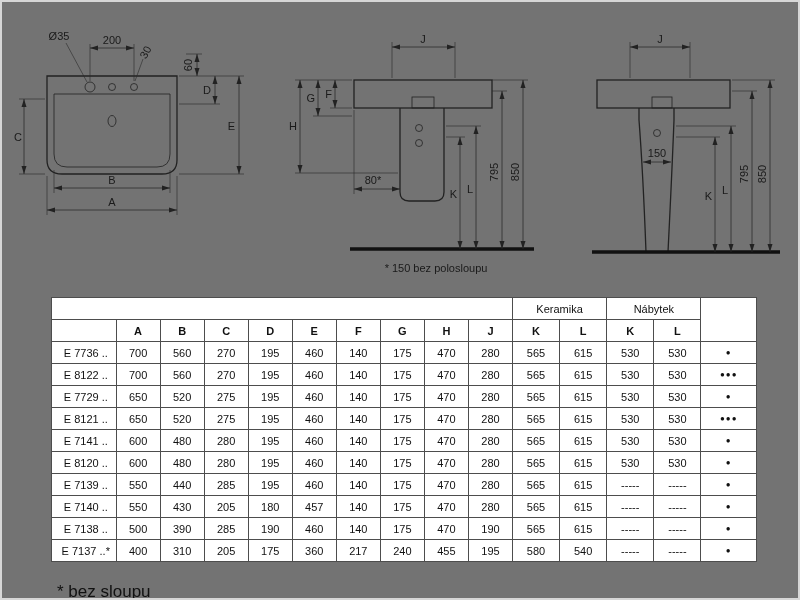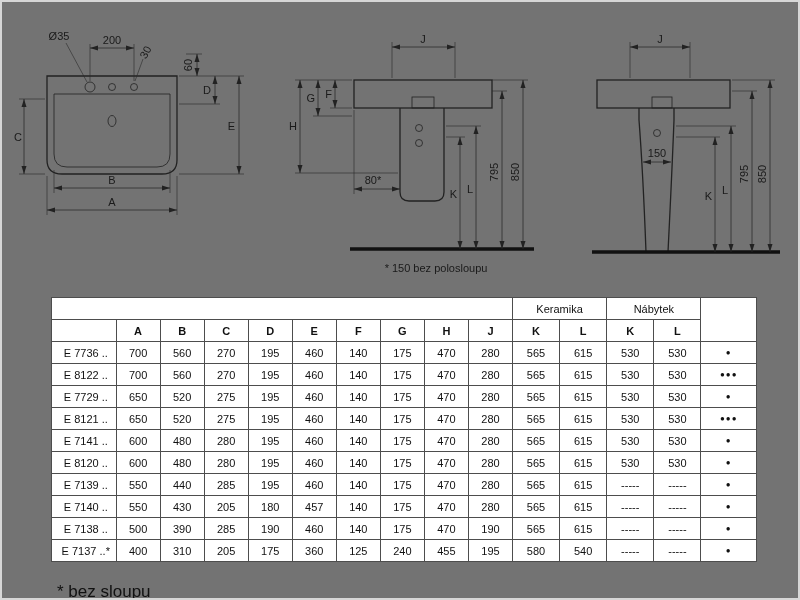--- a/index.html
+++ b/index.html
@@ -364,21 +364,21 @@
           <td>-----</td>
           <td class="dots">●</td>
         </tr>
         <tr>
           <td class="model">E 7137 ..*</td>
           <td>400</td>
           <td>310</td>
           <td>205</td>
           <td>175</td>
           <td>360</td>
-          <td>125</td>
+          <td>217</td>
           <td>240</td>
           <td>455</td>
           <td>195</td>
           <td>580</td>
           <td>540</td>
           <td>-----</td>
           <td>-----</td>
           <td class="dots">●</td>
         </tr>
       </tbody>

